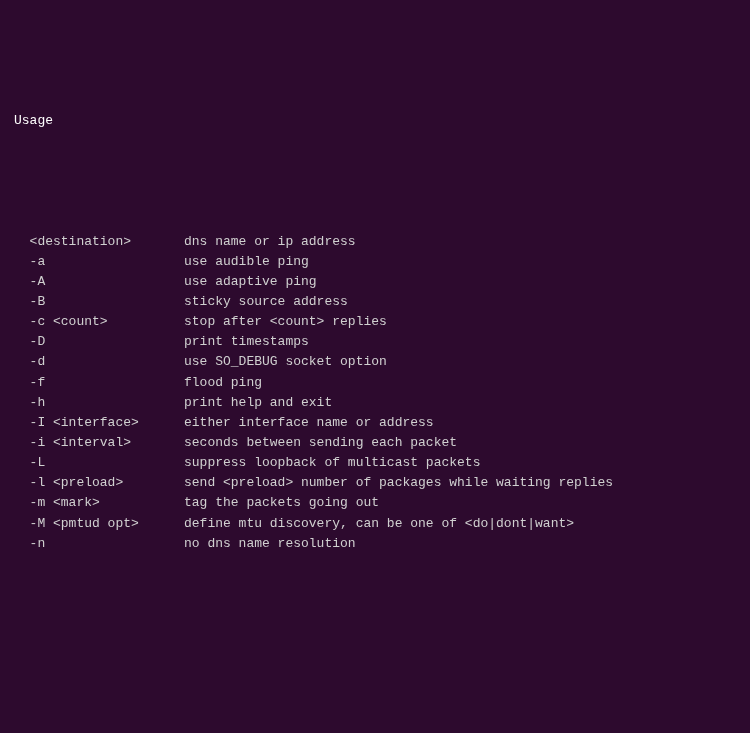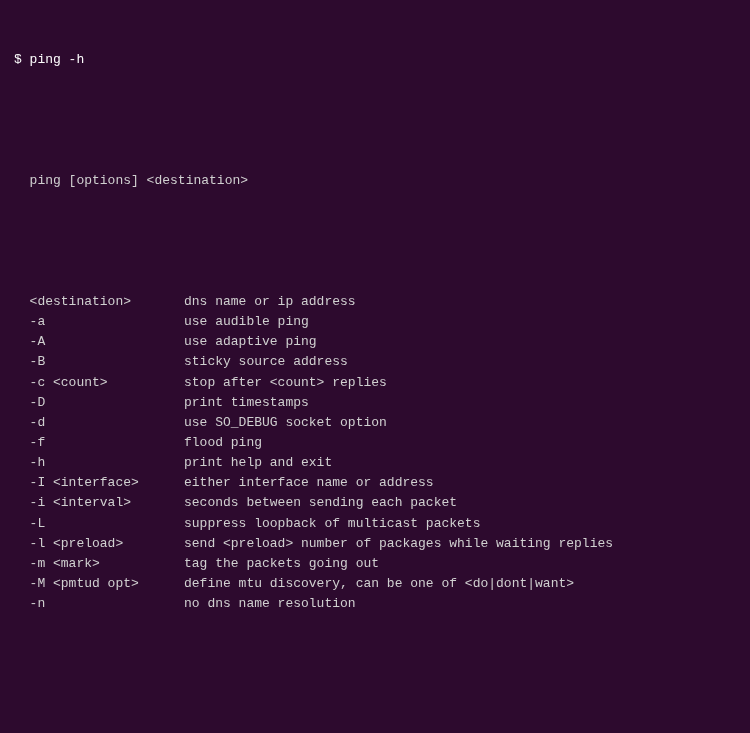--- a/index.html
+++ b/index.html
@@ -18,21 +18,20 @@
       min-height: 733px;
     }
     .terminal-content {
       white-space: pre;
     }
   </style>
 </head>
 <body>
 
 <div class="terminal-content">
-  <div style="color:#ffffff;">$ ping -h</div>
   <div>&nbsp;</div>
-  <div>  ping [options] &lt;destination&gt;</div>
+  <div style="color:#ffffff;">Usage</div>
   <div>&nbsp;</div>
   <div id="options-container"><div style="display: flex;"><span style="min-width: 170px; display: inline-block;">  &lt;destination&gt;</span><span>dns name or ip address</span></div><div style="display: flex;"><span style="min-width: 170px; display: inline-block;">  -a</span><span>use audible ping</span></div><div style="display: flex;"><span style="min-width: 170px; display: inline-block;">  -A</span><span>use adaptive ping</span></div><div style="display: flex;"><span style="min-width: 170px; display: inline-block;">  -B</span><span>sticky source address</span></div><div style="display: flex;"><span style="min-width: 170px; display: inline-block;">  -c &lt;count&gt;</span><span>stop after &lt;count&gt; replies</span></div><div style="display: flex;"><span style="min-width: 170px; display: inline-block;">  -D</span><span>print timestamps</span></div><div style="display: flex;"><span style="min-width: 170px; display: inline-block;">  -d</span><span>use SO_DEBUG socket option</span></div><div style="display: flex;"><span style="min-width: 170px; display: inline-block;">  -f</span><span>flood ping</span></div><div style="display: flex;"><span style="min-width: 170px; display: inline-block;">  -h</span><span>print help and exit</span></div><div style="display: flex;"><span style="min-width: 170px; display: inline-block;">  -I &lt;interface&gt;</span><span>either interface name or address</span></div><div style="display: flex;"><span style="min-width: 170px; display: inline-block;">  -i &lt;interval&gt;</span><span>seconds between sending each packet</span></div><div style="display: flex;"><span style="min-width: 170px; display: inline-block;">  -L</span><span>suppress loopback of multicast packets</span></div><div style="display: flex;"><span style="min-width: 170px; display: inline-block;">  -l &lt;preload&gt;</span><span>send &lt;preload&gt; number of packages while waiting replies</span></div><div style="display: flex;"><span style="min-width: 170px; display: inline-block;">  -m &lt;mark&gt;</span><span>tag the packets going out</span></div><div style="display: flex;"><span style="min-width: 170px; display: inline-block;">  -M &lt;pmtud opt&gt;</span><span>define mtu discovery, can be one of &lt;do|dont|want&gt;</span></div><div style="display: flex;"><span style="min-width: 170px; display: inline-block;">  -n</span><span>no dns name resolution</span></div></div>
   
   
   
 </div>
 
 </body></html>

